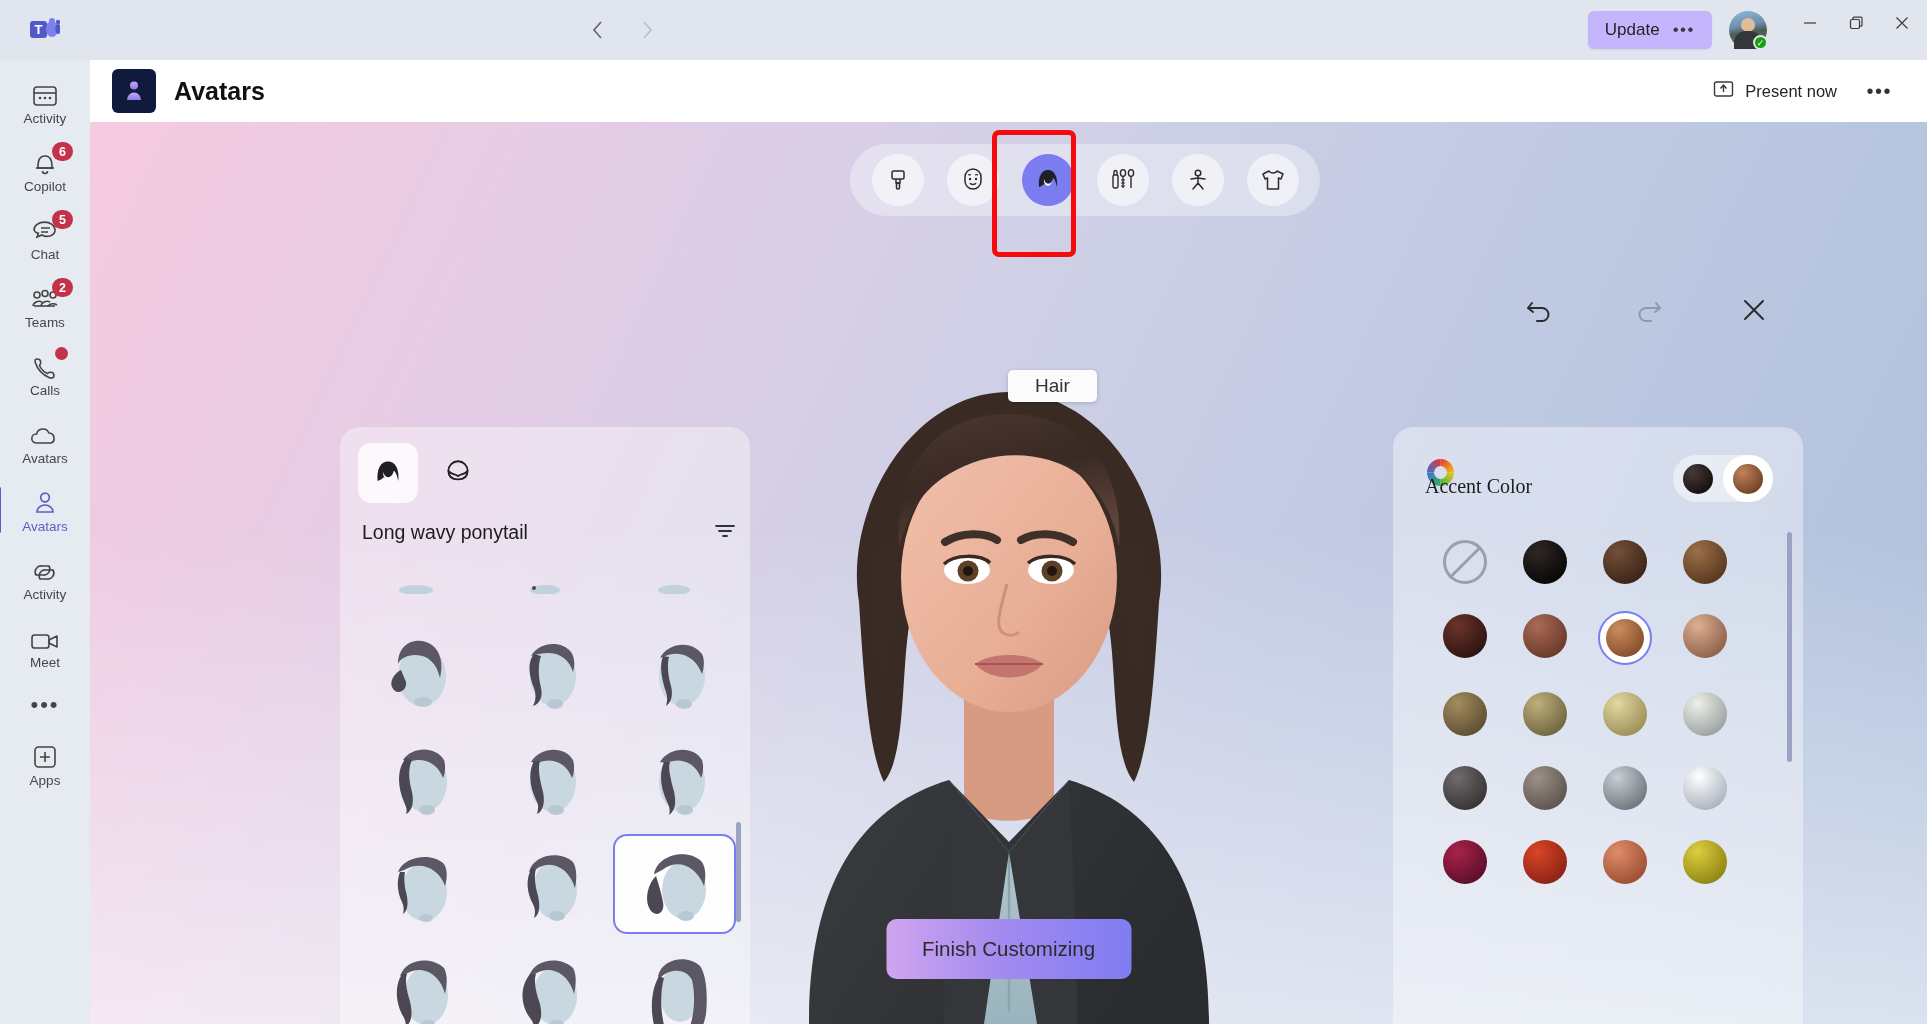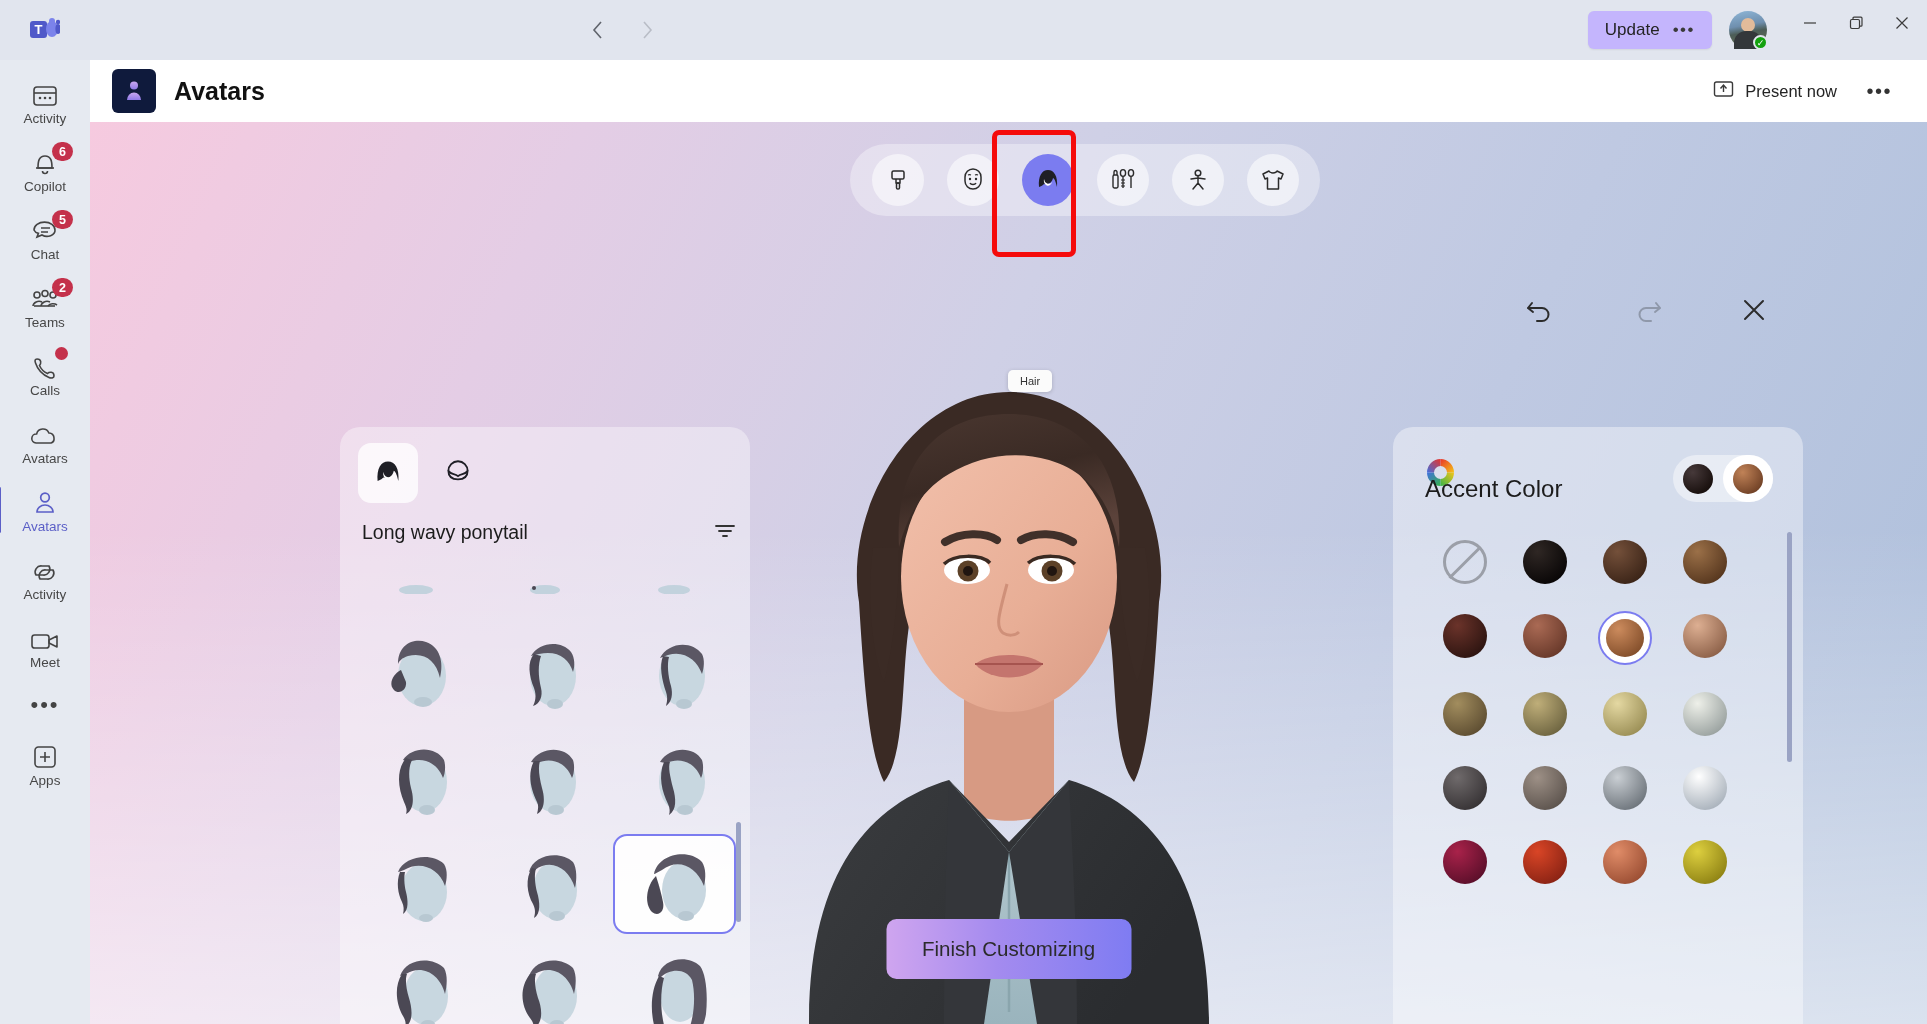--- a/index.html
+++ b/index.html
@@ -117,21 +117,21 @@
     width:52px;height:52px;border-radius:50%;background:rgba(255,255,255,.55);
     display:flex;align-items:center;justify-content:center;cursor:pointer;
   }
   .catbtn.sel { background:#7b7cf0; }
   #hairhighlight {
     position:absolute; left:902px; top:8px; width:84px; height:127px;
     border:5px solid #f50b0b; border-radius:7px; z-index:9; pointer-events:none;
   }
   #hairtip {
     position:absolute; left:918px; top:248px; background:#fbfbfb; border-radius:5px;
-    padding:5px 12px; font-size:11px; color:#333; z-index:8;
+    padding:5px 27px; font-size:19px; color:#333; z-index:8;
     box-shadow:0 1px 4px rgba(0,0,0,.18);
   }
   #stagetools { position:absolute; right:160px; top:175px; display:flex; gap:78px; z-index:6; }
   .stool { cursor:pointer; }
 
   
   #leftpanel {
     position:absolute; left:250px; top:305px; width:410px; height:680px;
     background:rgba(255,255,255,.38); border-radius:20px 20px 0 0; overflow:hidden; z-index:5;
   }
@@ -149,21 +149,21 @@
   }
   .hairitem.sel { background:rgba(255,255,255,.9); border:2px solid #7b7cf0; }
   #lpscroll { position:absolute; right:9px; top:270px; width:5px; height:100px; border-radius:3px; background:#9aa3c4; cursor:pointer; }
 
   
   #rightpanel {
     position:absolute; right:124px; top:305px; width:410px; height:680px;
     background:rgba(255,255,255,.40); border-radius:20px 20px 0 0; overflow:hidden; z-index:5;
   }
   #rpwheel { position:absolute; left:32px; top:30px; cursor:pointer; }
-  #rplabel { position:absolute; left:32px; top:48px; font-size:24px; color:#1c1c1c; }
+  #rplabel { position:absolute; left:32px; top:48px; font-size:20px; color:#1c1c1c;font-family:Liberation Serif, serif; }
   #rptoggle {
     position:absolute; right:30px; top:28px; width:100px; height:47px; border-radius:24px;
     background:rgba(255,255,255,.45); display:flex; align-items:center; cursor:pointer;
   }
   .togcell { width:50px;height:47px; display:flex;align-items:center;justify-content:center; border-radius:24px; }
   .togcell.sel { background:#fff; }
   .sw { width:30px;height:30px;border-radius:50%; }
   #swgrid {
     position:absolute; left:32px; top:110px; width:320px;
     display:grid; grid-template-columns:repeat(4,1fr); row-gap:24px; justify-items:center;

